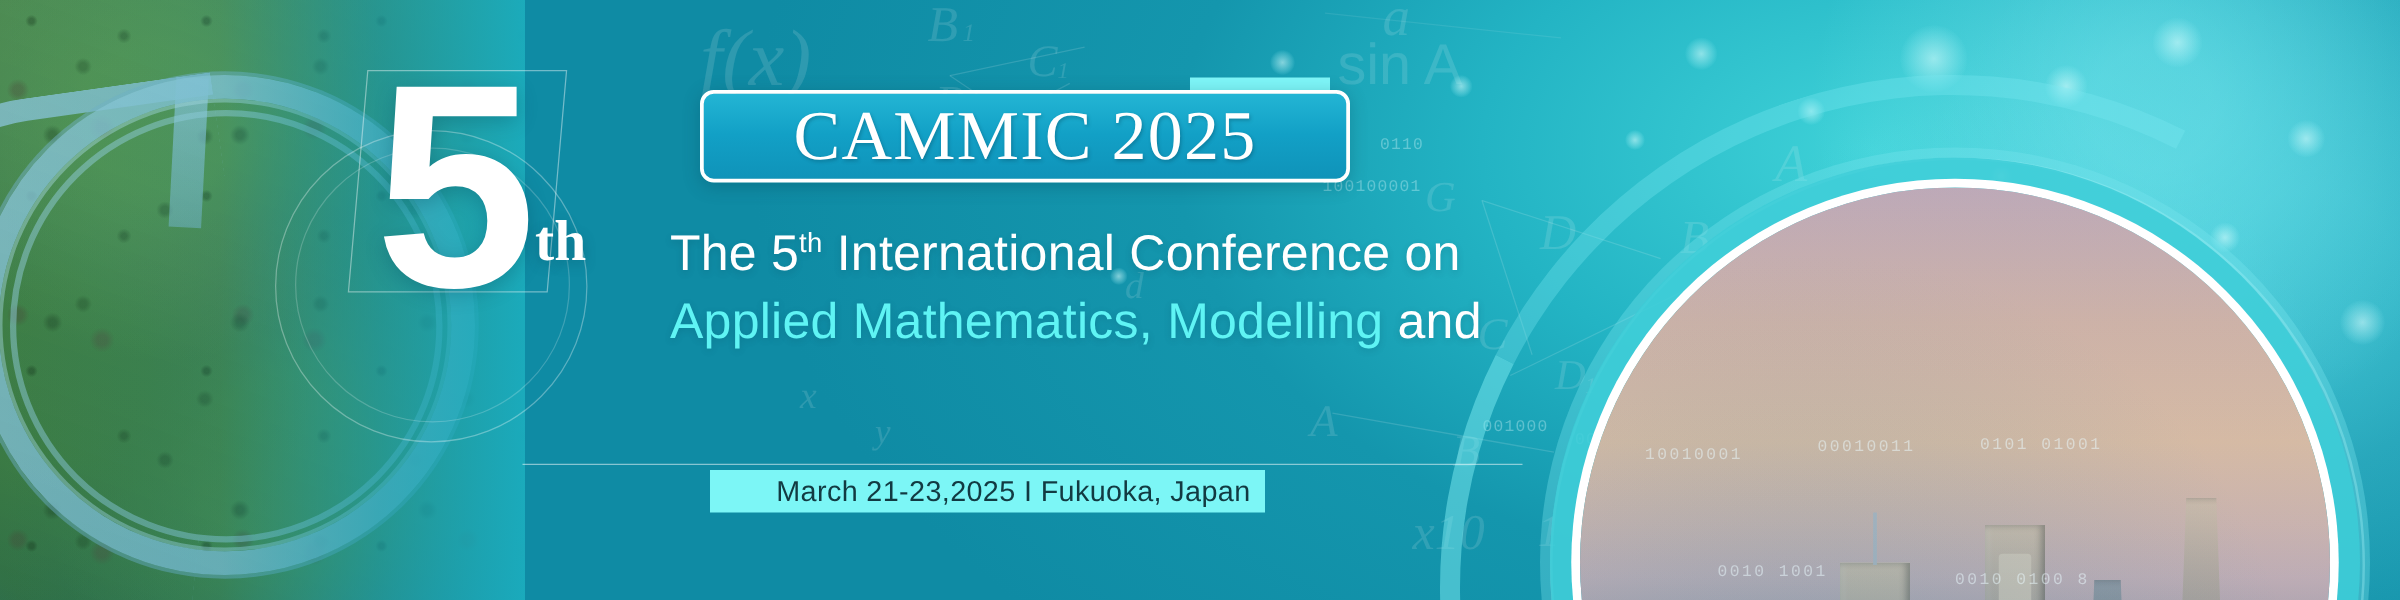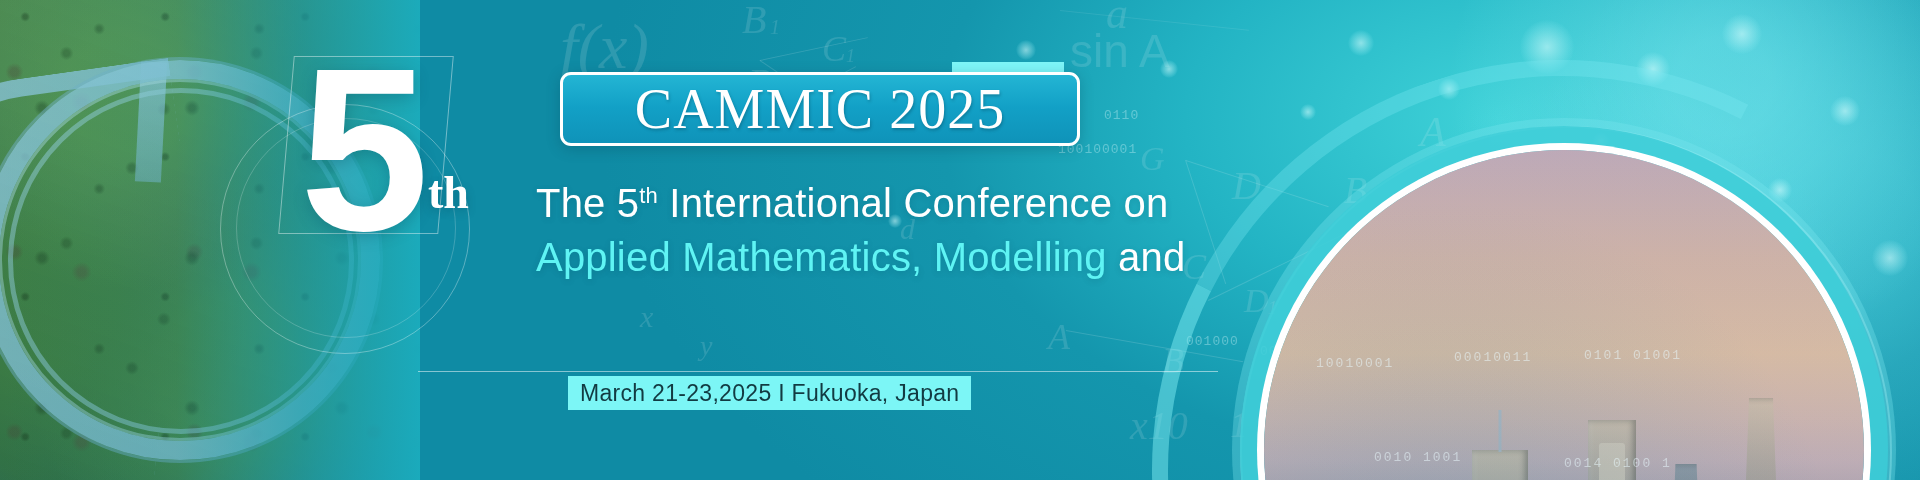--- a/index.html
+++ b/index.html
@@ -219,20 +219,21 @@
     background:#7cf6f6;
     display:flex; align-items:center;
     padding:0 12px;
   }
   .date-text {
     font-family:"Liberation Sans", sans-serif;
     font-size:23px;
     color:#123a42;
     white-space:nowrap;
     letter-spacing:.3px;
+    margin-left:41px;
   }
 
   
   .city-circle {
     position:absolute; left:1264px; top:150px;
     width:600px; height:600px;
     border-radius:50%;
     overflow:hidden;
     box-shadow:
       0 0 0 7px #ffffff,
@@ -409,17 +410,17 @@
         <div class="bldg lit hole" style="left: 324px; width: 48px; height: 330px;"></div>
         <div class="bldg taper" style="left: 400px; width: 44px; height: 286px;"></div>
         <div class="bldg lit taper" style="left: 472px; width: 50px; height: 352px;"></div>
       </div>
     <div class="city-wash"></div>
     <div id="city-binary-layer">
         <div class="city-binary" style="left: 52px; top: 206px; font-size: 13px;">10010001</div>
         <div class="city-binary" style="left: 190px; top: 200px; font-size: 13px;">00010011</div>
         <div class="city-binary" style="left: 320px; top: 198px; font-size: 13px;">0101 01001</div>
         <div class="city-binary" style="left: 110px; top: 300px; font-size: 13px;">0010 1001</div>
-        <div class="city-binary" style="left: 300px; top: 306px; font-size: 13px;">0014 0100 1</div>
+        <div class="city-binary" style="left: 300px; top: 306px; font-size: 13px;">0010 0100 8</div>
       </div>
   </div>
 
 </div>
 
 </body></html>

